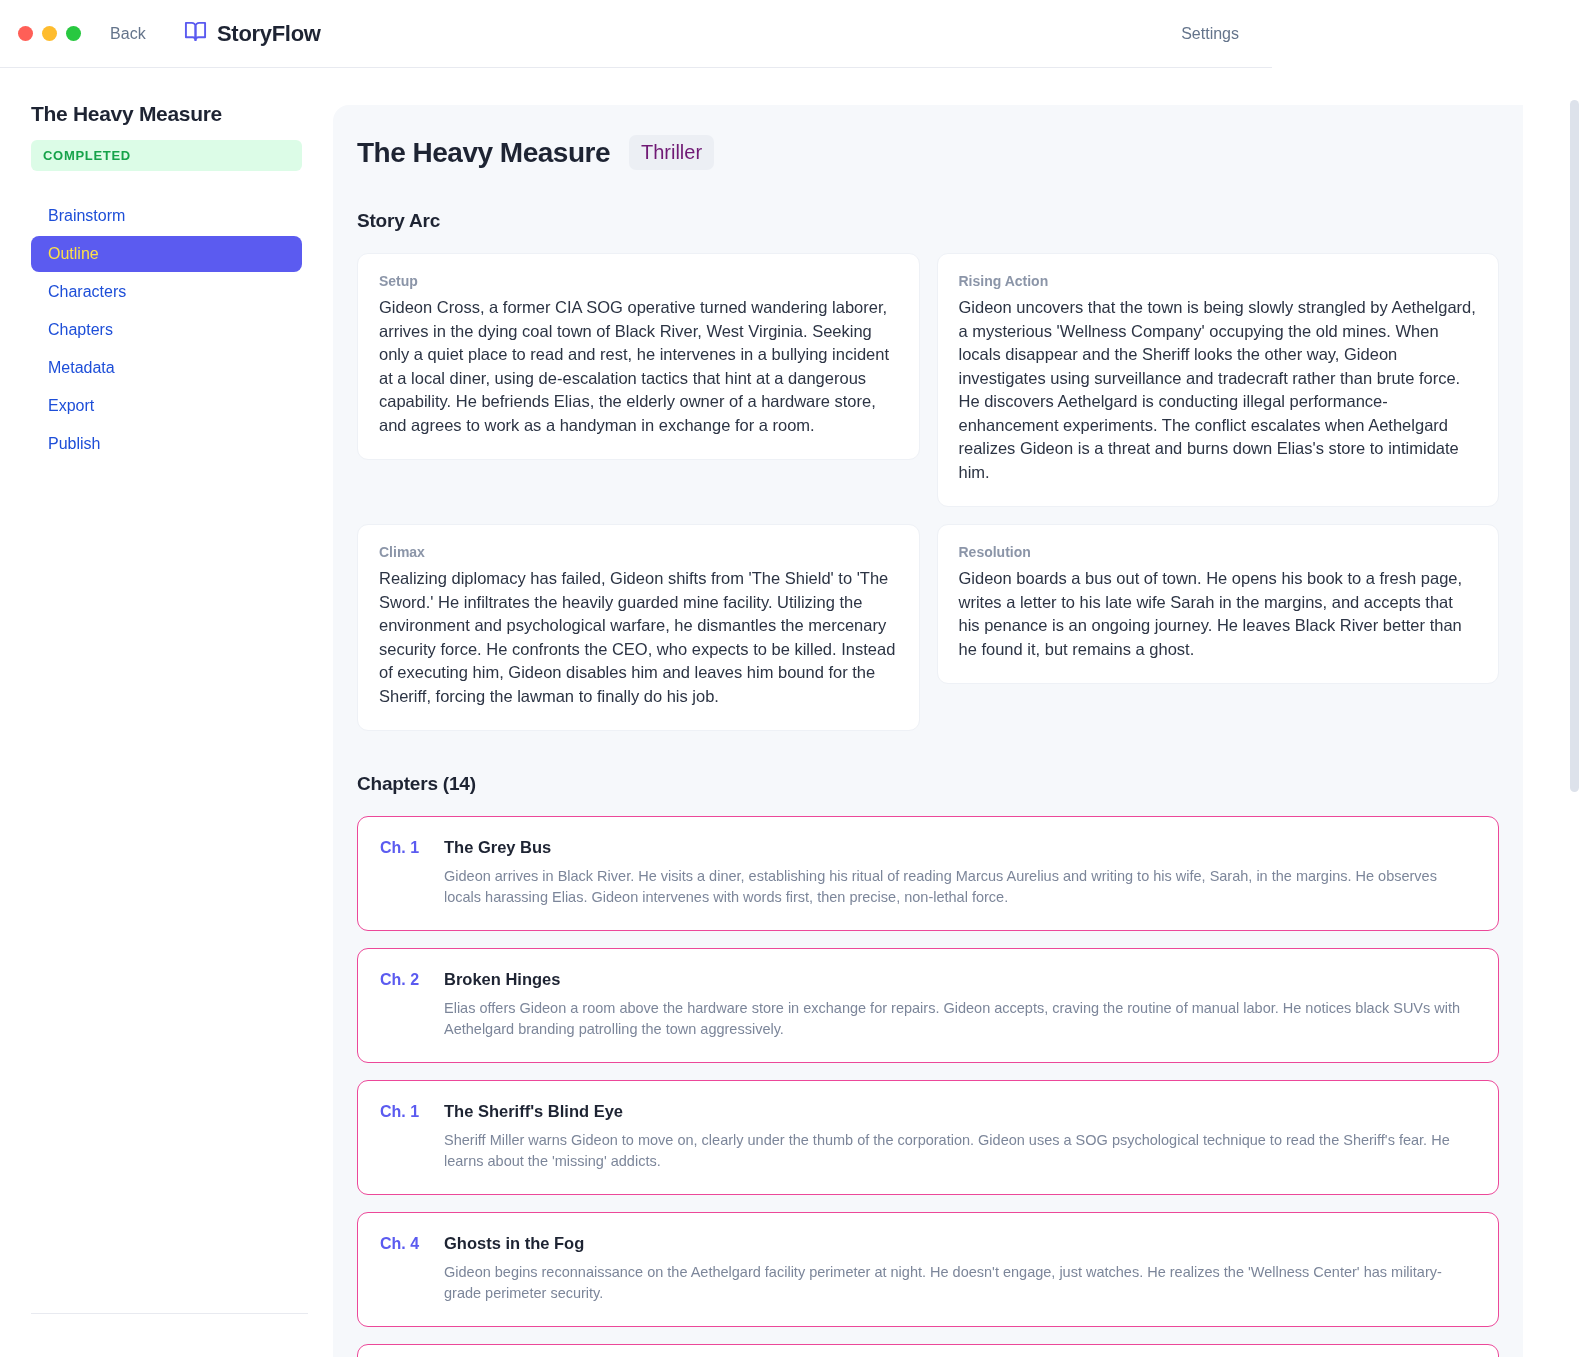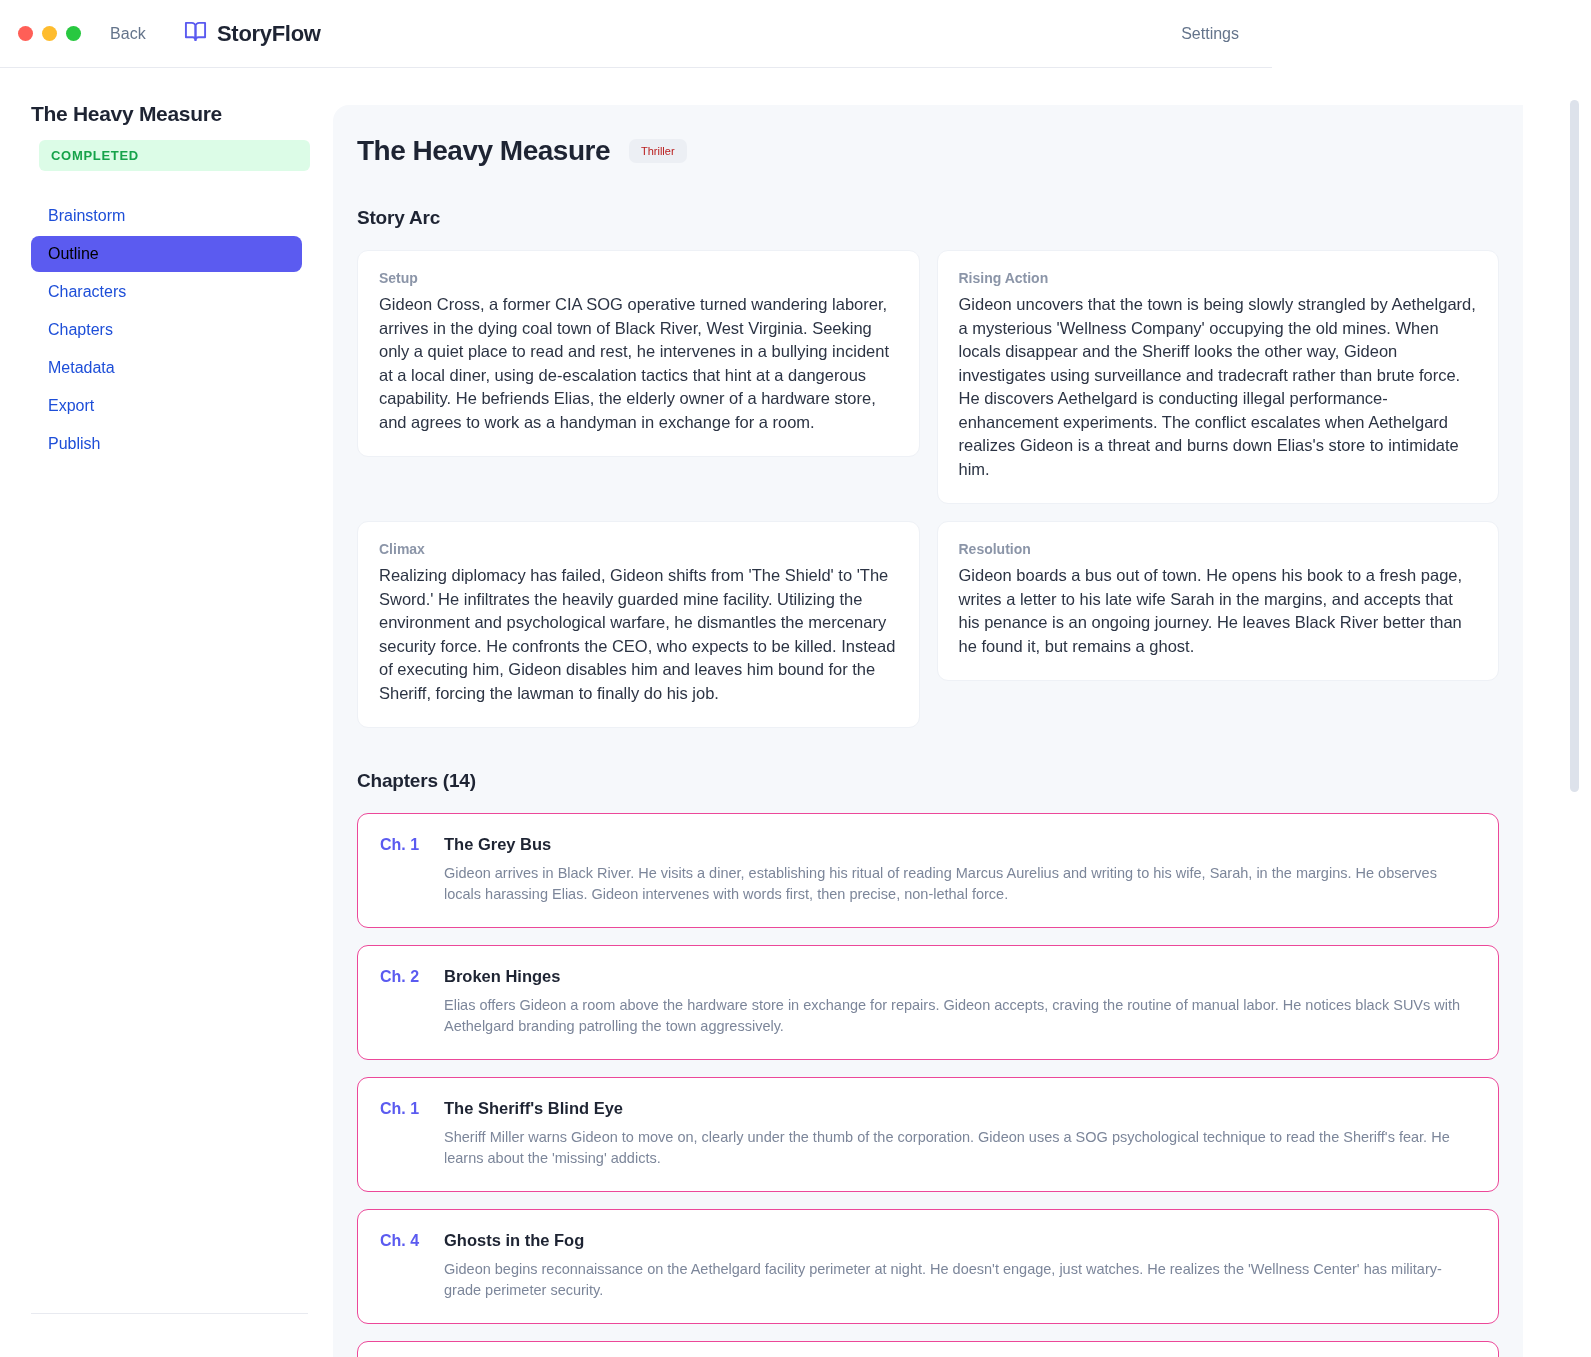--- a/index.html
+++ b/index.html
@@ -53,52 +53,51 @@
   .proj-title {
     font-size: 21px; font-weight: bold; color: #1e2433;
     letter-spacing: -.3px; margin-bottom: 14px;
   }
   .status-badge {
     display: block; width: 100%;
     background: #dcfce7; color: #16a34a;
     font-size: 13px; font-weight: bold; letter-spacing: .7px;
     padding: 8px 12px; border-radius: 6px;
     margin-bottom: 27px;
-    margin-left: 8px;
   }
   .nav { display: flex; flex-direction: column; gap: 2px; }
   .nav-item {
     font-size: 16px; color: #1d4ed8;
     padding: 9px 17px; border-radius: 8px;
     cursor: pointer;
   }
   .nav-item.active {
-    background: #5b5bf0; color: #000000;
+    background: #5b5bf0; color: #fde047;
   }
   .sidebar-divider {
     position: absolute; left: 31px; bottom: 43px;
     width: 277px; height: 1px; background: #e8eaf0;
   }
 
   
   .main {
     position: absolute; top: 105px; left: 333px;
     width: 1190px; height: 1252px;
     background: #f6f8fb;
     border-top-left-radius: 16px;
     padding: 0;
     overflow: hidden;
   }
   .main-inner { padding: 30px 24px 0 24px; }
 
   .page-head { display: flex; align-items: center; gap: 19px; margin-bottom: 40px; }
   .page-title { font-size: 28px; font-weight: bold; color: #1e2433; letter-spacing: -.5px; }
   .genre-badge {
-    background: #eceff4; color: #b91c1c;
-    font-size: 11px; padding: 6px 12px; border-radius: 7px;
+    background: #eceff4; color: #701a75;
+    font-size: 20px; padding: 6px 12px; border-radius: 7px;
   }
 
   .section-title {
     font-size: 19px; font-weight: bold; color: #1e2433;
     margin-bottom: 21px; letter-spacing: -.2px;
   }
 
   .arc-grid {
     display: grid; grid-template-columns: 1fr 1fr;
     gap: 17px; margin-bottom: 42px;

